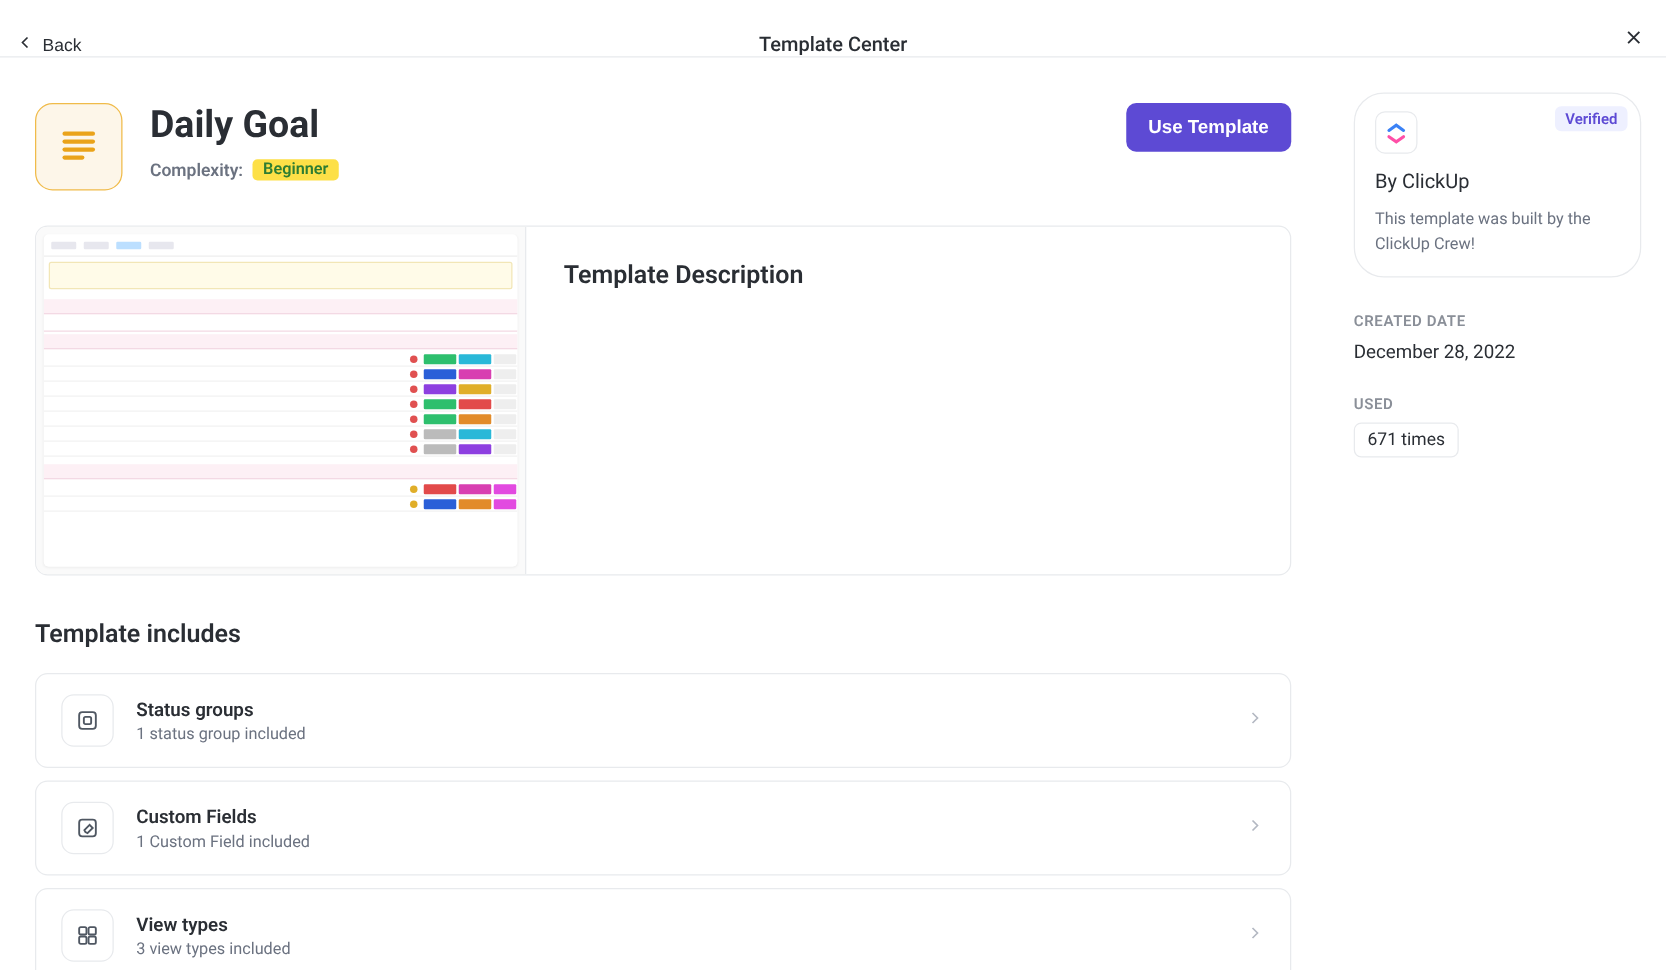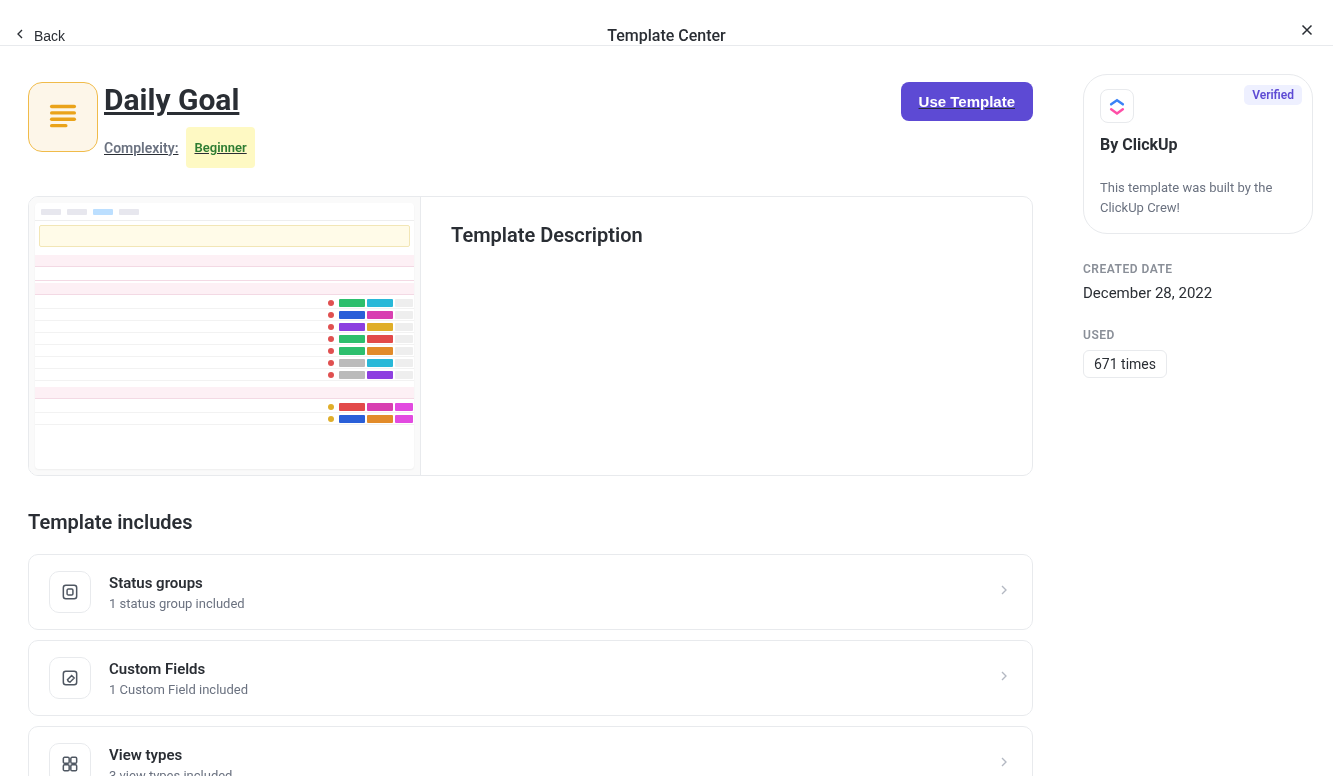--- a/index.html
+++ b/index.html
@@ -72,23 +72,22 @@
   .side-col {
     width: 264px;
     flex: 0 0 264px;
     padding: 28px 20px 0 14px;
   }
 
   
   .header {
     display: flex;
     align-items: flex-start;
-    gap: 6px;
+    gap: 22px;
     margin-bottom: 28px;
-    text-decoration: underline;
   }
   .template-icon {
     width: 70px;
     height: 70px;
     flex: 0 0 70px;
     border: 1.5px solid #f0bb4a;
     background: #fdf6e9;
     border-radius: 14px;
     display: flex;
     align-items: center;
@@ -100,24 +99,24 @@
   .title-row { display: flex; align-items: center; gap: 18px; margin-bottom: 10px; }
   .title-text { font-size: 30px; font-weight: 700; color: #2a2e34; }
   .more-btn {
     background: none; border: none; cursor: pointer; color: #4f5762;
     display: inline-flex; align-items: center; justify-content: center;
     width: 24px; height: 24px;
   }
   .complexity-row { display: flex; align-items: center; gap: 8px; font-size: 14px; }
   .complexity-label { color: #6b7280; font-weight: 600; }
   .complexity-badge {
-    background: #fef9c3;
+    background: #fde047;
     color: #2e7d32;
     font-weight: 600;
-    padding: 13px 8px;
+    padding: 1px 8px;
     border-radius: 4px;
     font-size: 13px;
   }
   .use-btn {
     background: #5d4ad4;
     color: #fff;
     font-weight: 600;
     font-size: 15px;
     border: none;
     border-radius: 8px;
@@ -212,21 +211,21 @@
     padding: 3px 8px;
     border-radius: 5px;
   }
   .author-logo {
     width: 34px; height: 34px;
     border: 1px solid #e8eaed;
     border-radius: 8px;
     display:flex; align-items:center; justify-content:center;
     margin-bottom: 12px;
   }
-  .author-name { font-size: 16px; font-weight: 700; margin-bottom: 24px; color:#2a2e34;}
+  .author-name { font-size: 16px; font-weight: 400; margin-bottom: 12px; color:#2a2e34;}
   .author-desc { font-size: 13px; color: #6b7280; line-height:1.5;}
   .meta-label { font-size: 12px; font-weight: 600; letter-spacing: 0.5px; color: #8a8f98; text-transform: uppercase; margin-bottom: 8px; }
   .meta-value { font-size: 15px; color: #2a2e34; margin-bottom: 26px; }
   .used-pill {
     display:inline-block;
     border: 1px solid #e8eaed;
     border-radius: 6px;
     padding: 5px 10px;
     font-size: 14px;
     color:#2a2e34;

